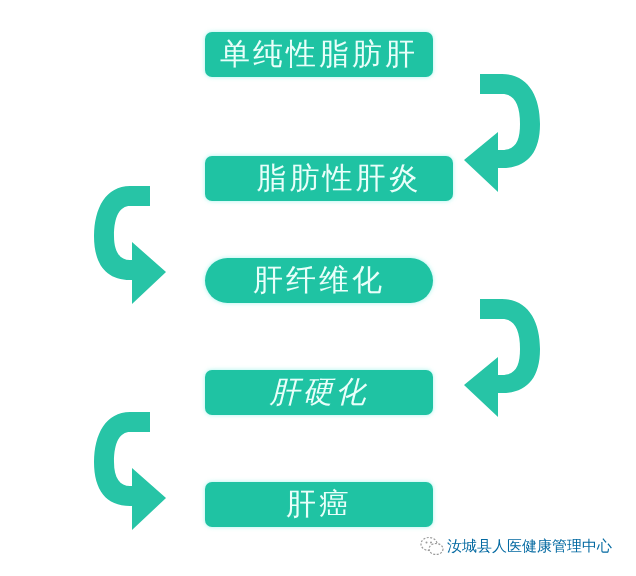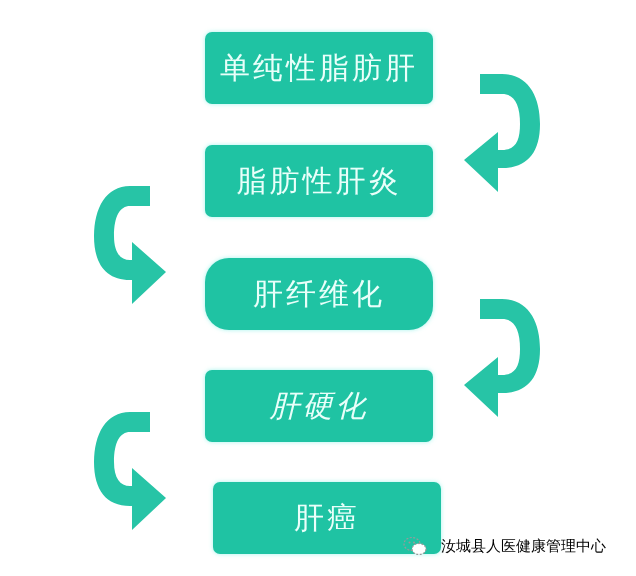--- a/index.html
+++ b/index.html
@@ -2,51 +2,51 @@
 <html><head>
   <meta charset="utf-8">
   <style>
     html, body { margin: 0; padding: 0; }
     body {
       width: 636px; height: 576px; background: #ffffff;
       position: relative; overflow: hidden;
       font-family: "DejaVu Sans", sans-serif;
     }
     .stage {
-      position: absolute; left: 205px; width: 228px; height: 72px;
+      position: absolute; left: 205px; width: 228px; height: 45px;
       background: #1fc3a3; border-radius: 7px;
       box-shadow: 0 0 4px rgba(90, 235, 220, 0.55);
       display: flex; align-items: center; justify-content: center;
       color: #e9fffa; font-size: 30px; letter-spacing: 3px;
       font-weight: normal;
     }
     .arrow { position: absolute; }
     .watermark {
-      position: absolute; left: 403px; top: 534px; height: 24px;
-      display: flex; align-items: center; gap: 14px;
-      color: #000000; font-size: 15px;
+      position: absolute; left: 420px; top: 534px; height: 24px;
+      display: flex; align-items: center; gap: 3px;
+      color: #0369a1; font-size: 15px;
     }
     .watermark svg { display: block; }
   </style>
 </head>
 <body>
 
 <div class="stage" style="top:32px;">
   <span>单纯性脂肪肝</span>
 </div>
-<div class="stage" style="top:145px;">
+<div class="stage" style="top:156px;padding-left:20px;">
   <span>脂肪性肝炎</span>
 </div>
 <div class="stage" style="top:258px;border-radius:24px;">
   <span>肝纤维化</span>
 </div>
 <div class="stage" style="top:370px;font-style:italic;">
   <span>肝硬化</span>
 </div>
-<div class="stage" style="top:482px;margin-left:8px;">
+<div class="stage" style="top:482px;">
   <span>肝癌</span>
 </div>
 
 <svg class="arrow" style="left:462px; top:70px;" width="82" height="126" viewBox="0 0 82 126">
   <path d="M18 4 L40 4 C66 4 78 26 78 54 C78 84 64 98 40 98 L36 98 L36 122 L2 90 L36 62 L36 80 L40 80 C54 80 58 70 58 54 C58 34 52 24 40 24 L18 24 Z" fill="#27c4a6"></path>
 </svg>
 <svg class="arrow" style="left:462px; top:295px;" width="82" height="126" viewBox="0 0 82 126">
   <path d="M18 4 L40 4 C66 4 78 26 78 54 C78 84 64 98 40 98 L36 98 L36 122 L2 90 L36 62 L36 80 L40 80 C54 80 58 70 58 54 C58 34 52 24 40 24 L18 24 Z" fill="#27c4a6"></path>
 </svg>
 

